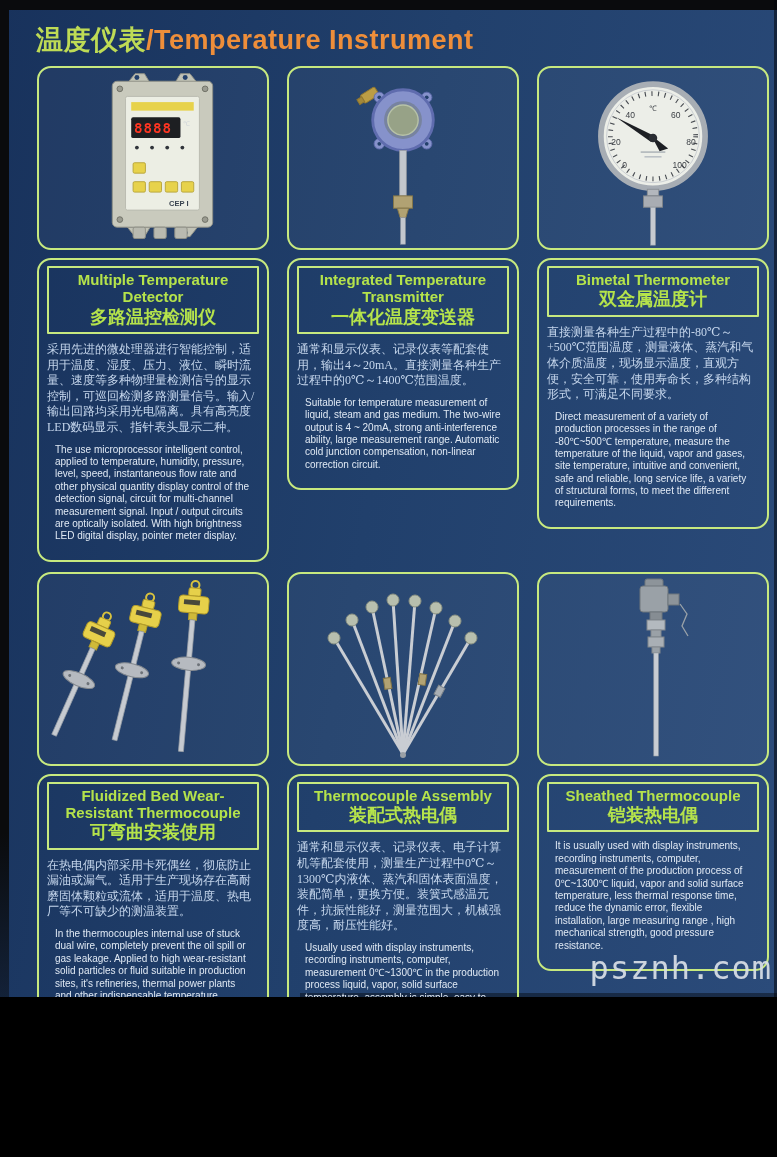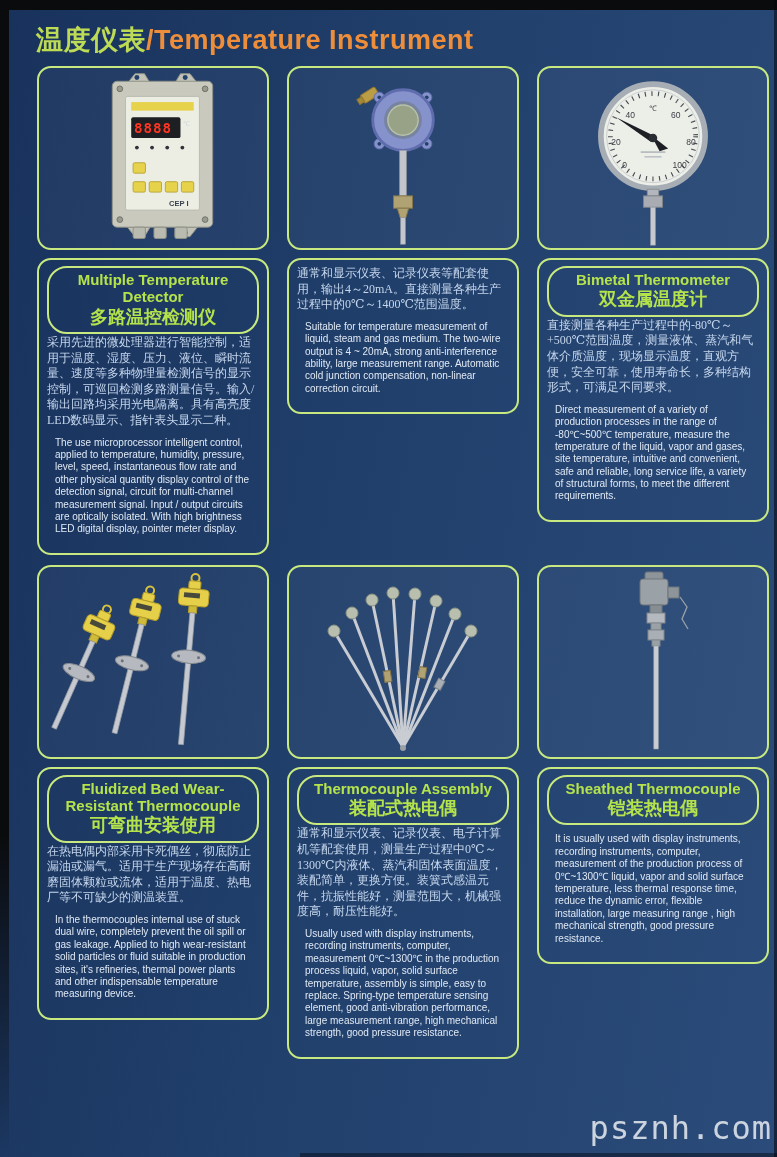--- a/index.html
+++ b/index.html
@@ -1,36 +1,36 @@
 <!DOCTYPE html>
 <html><head>
 <meta charset="utf-8">
 <style>
   html,body{margin:0;padding:0;background:#000;}
-  .page{position:relative;width:777px;height:1157px;overflow:hidden;
+  .page{position:relative;width:777px;height:997px;overflow:hidden;
     background:linear-gradient(100deg,#18325c 0%,#21406c 48%,#2b4b7a 100%);
     font-family:"Liberation Sans",sans-serif;}
   .edge-top{position:absolute;top:0;left:0;width:777px;height:10px;background:#0a0b0d;}
   .edge-left{position:absolute;top:0;left:0;width:9px;height:1157px;
     background:linear-gradient(180deg,#0a0b0d 0%,#0a0b0d 72%,rgba(10,11,13,0) 100%);}
   .edge-right{position:absolute;top:0;right:0;width:3px;height:1157px;background:rgba(4,7,12,.55);}
   .edge-bottom{position:absolute;bottom:0;left:300px;width:477px;height:4px;background:rgba(4,7,12,.45);}
   .header{position:absolute;left:36px;top:22px;font-weight:bold;font-size:27px;letter-spacing:.5px;white-space:nowrap;}
   .h-zh{color:#bedb55;}
   .h-en{color:#ee8e3a;}
   .grid{position:absolute;left:37px;top:66px;width:732px;display:grid;
     grid-template-columns:repeat(3,232px);column-gap:18px;row-gap:10px;align-items:start;}
   .cell{display:flex;flex-direction:column;gap:8px;}
   .img-box{border:2px solid #c7e97f;border-radius:14px;height:180px;
     background:rgba(255,255,255,0.04);overflow:hidden;}
   .cell.r2 .img-box{height:190px;}
   .img-box svg{width:100%;height:100%;display:block;}
   .info-box{border:2px solid #c7e97f;border-radius:14px;padding:6px 8px 9px;}
-  .title-box{border:2px solid #c7e97f;border-radius:20px;padding:3px 3px 4px;
-    text-align:center;margin-bottom:1px;}
+  .title-box{border:2px solid #c7e97f;border-radius:1px;padding:3px 3px 4px;
+    text-align:center;margin-bottom:8px;}
   .t-en{color:#b5e34b;font-weight:bold;font-size:15px;line-height:1.15;}
   .t-zh{color:#b5e34b;font-weight:bold;font-size:18px;line-height:1.25;}
   .d-zh{margin:0 0 2px;color:#c6d7ed;font-size:12px;line-height:1.3;
     font-family:"Liberation Serif","DejaVu Serif",serif;}
   .d-en{margin:8px;color:#e0e9f4;font-size:10px;line-height:1.24;}
   .watermark{position:absolute;right:5px;bottom:10px;z-index:6;
     font-family:"DejaVu Sans Mono",monospace;font-size:32px;color:#dae0e8;
     letter-spacing:1px;opacity:.92;}
   text{font-family:"Liberation Sans",sans-serif;}
   .seg{font-family:"DejaVu Sans Mono",monospace;font-weight:bold;letter-spacing:1px;}
@@ -126,20 +126,24 @@
           <circle cx="105" cy="55" r="32" fill="#8692cb" stroke="#5f6cae" stroke-width="3"></circle>
           <circle cx="105" cy="55" r="20" fill="#77839f"></circle>
           <circle cx="105" cy="55" r="16" fill="#97a287" stroke="#b7c2a7" stroke-width="1.5"></circle>
           <rect x="101.5" y="87" width="7" height="48" fill="#c3c7cd" stroke="#979ca3" stroke-width="0.8"></rect>
           <rect x="95" y="135" width="20" height="13" fill="#b1a273" stroke="#857648"></rect>
           <polygon points="99,148 111,148 108,158 102,158" fill="#b1a273" stroke="#857648"></polygon>
           <rect x="102.5" y="158" width="5" height="28" fill="#c3c7cd" stroke="#979ca3" stroke-width="0.6"></rect>
         </svg>
       </div>
       <div class="info-box">
+        <div class="title-box">
+          <div class="t-en">Integrated Temperature Transmitter</div>
+          <div class="t-zh">一体化温度变送器</div>
+        </div>
         <p class="d-zh">通常和显示仪表、记录仪表等配套使用，输出4～20mA。直接测量各种生产过程中的0℃～1400℃范围温度。</p>
         <p class="d-en">Suitable for temperature measurement of liquid, steam and gas medium. The two-wire output is 4 ~ 20mA, strong anti-interference ability, large measurement range. Automatic cold junction compensation, non-linear correction circuit.</p>
       </div>
     </div>
 
     <div class="cell">
       <div class="img-box">
         <svg viewBox="0 0 210 190">
           <circle cx="105" cy="72" r="55" fill="#eceee8" stroke="#a7adb4" stroke-width="6"></circle>
           <circle cx="105" cy="72" r="49" fill="none" stroke="#c8ccd0" stroke-width="1"></circle>

